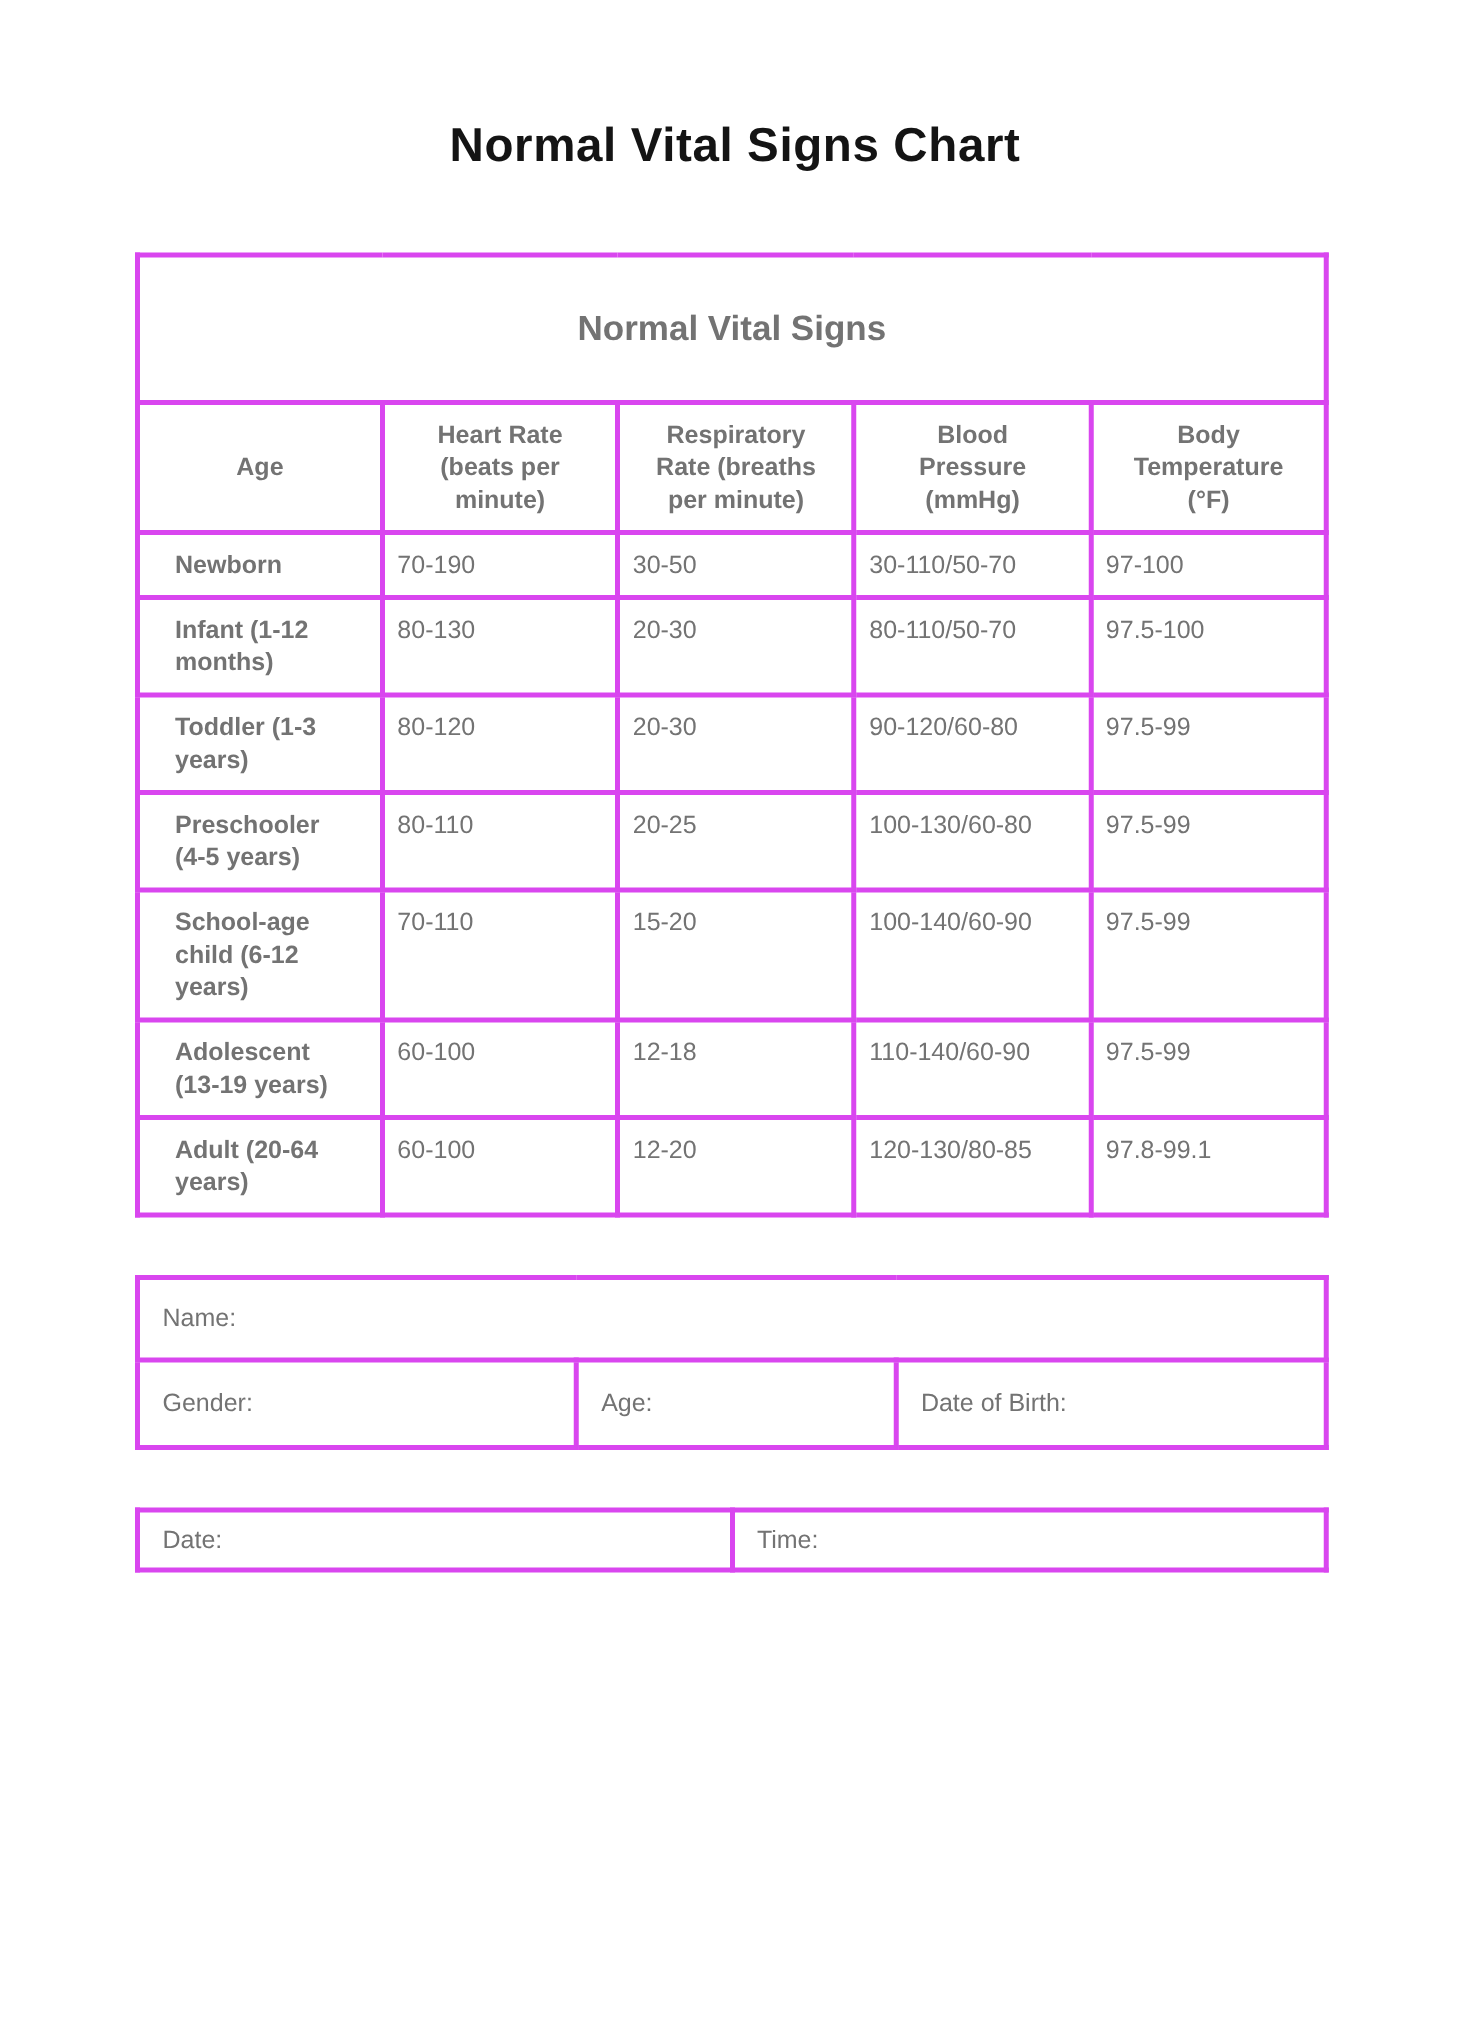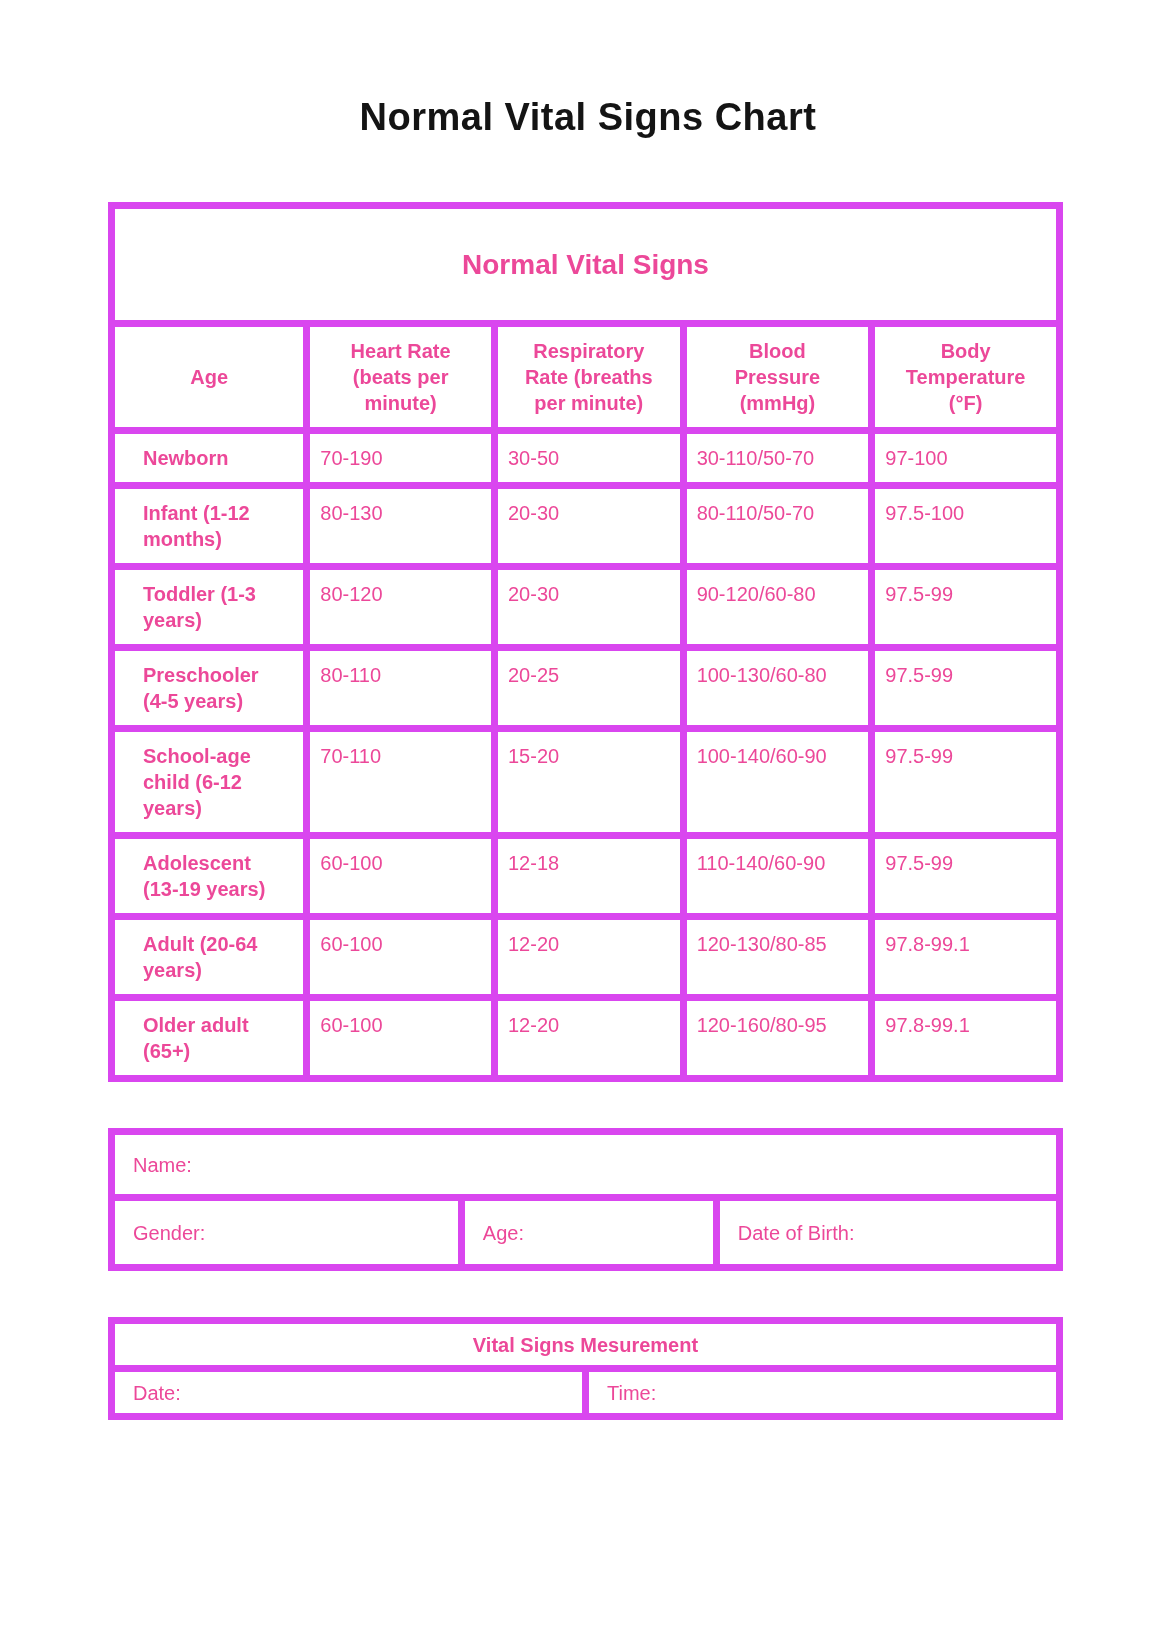--- a/index.html
+++ b/index.html
@@ -22,24 +22,24 @@
   .sheet {
     width: 955px;
     margin-left: 108px;
   }
   table {
     width: 100%;
     border-collapse: collapse;
     table-layout: fixed;
   }
   td, th {
-    border: 7px solid #d946ef;
+    border: 4px solid #d946ef;
     font-size: 20px;
     line-height: 26px;
-    color: #ec4899;
+    color: #737373;
     background: #ffffff;
   }
   
   .vitals { margin-top: 62px; }
   .vitals .tbl-title-cell {
     height: 118px;
     text-align: center;
     vertical-align: middle;
     font-weight: bold;
     font-size: 28px;
@@ -147,27 +147,20 @@
         <td>110-140/60-90</td>
         <td>97.5-99</td>
       </tr>
       <tr>
         <td class="age-cell">Adult (20-64 years)</td>
         <td>60-100</td>
         <td>12-20</td>
         <td>120-130/80-85</td>
         <td>97.8-99.1</td>
       </tr>
-      <tr>
-        <td class="age-cell">Older adult (65+)</td>
-        <td>60-100</td>
-        <td>12-20</td>
-        <td>120-160/80-95</td>
-        <td>97.8-99.1</td>
-      </tr>
     </tbody>
   </table>
 
   <table class="section patient">
     <colgroup>
       <col style="width:36.9%">
         <col style="width:26.9%">
         <col style="width:36.2%">
     </colgroup>
     <tbody>
@@ -182,22 +175,19 @@
     </tbody>
   </table>
 
   <table class="section measure">
     <colgroup>
       <col style="width:50%">
         <col style="width:50%">
     </colgroup>
     <tbody>
       <tr>
-        <td class="sec-title-cell" colspan="2">Vital Signs Mesurement</td>
-      </tr>
-      <tr>
         <td class="field-cell label-cell">Date:</td>
         <td class="field-cell label-cell">Time:</td>
       </tr>
     </tbody>
   </table>
 
 </div>
 
 </body></html>

